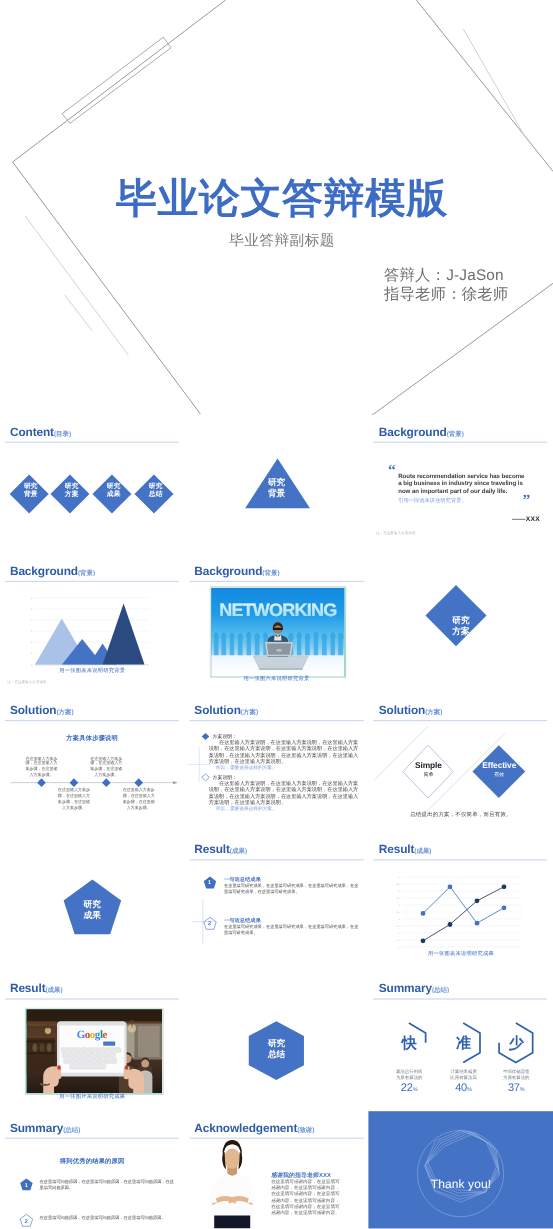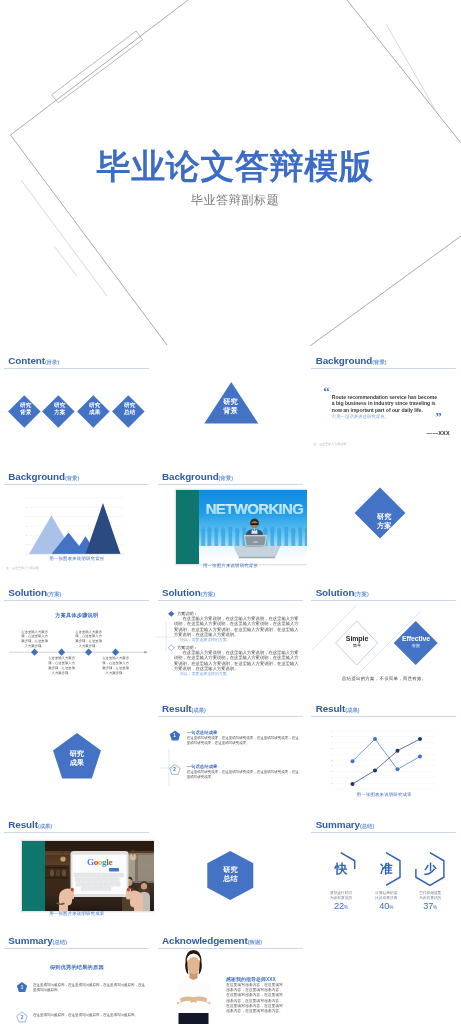--- a/index.html
+++ b/index.html
@@ -44,22 +44,22 @@
   
   .qmark{position:absolute;color:#4472c4;font-weight:bold;font-family:"Liberation Serif",serif;}
   .qm-open{left:16px;top:41px;font-size:13px;line-height:10px;}
   .qm-close{left:128px;top:66px;font-size:13px;line-height:10px;}
   .qtext{position:absolute;left:24.5px;top:48px;width:108px;font-size:5.1px;line-height:6.3px;
          color:#3b3b3b;letter-spacing:-0.04px;font-weight:600;}
   .qtext-cn{position:absolute;left:24.5px;top:68px;width:110px;font-size:4.4px;color:#7aa0de;line-height:6px;}
   .qauthor{position:absolute;right:11px;top:84px;font-size:5.6px;color:#2f2f2f;font-weight:600;letter-spacing:0.2px;}
 
   .chart{position:absolute;left:0;top:0;width:153.67px;height:116px;}
-  .photo-frame{position:absolute;background:#0f766e;border:0.8px solid #e3e3e3;
-               box-shadow:0 0 1.2px rgba(0,0,0,0.18);box-sizing:content-box;overflow:hidden;padding-left:23px;}
+  .photo-frame{position:absolute;background:#14b8a6;border:0.8px solid #e3e3e3;
+               box-shadow:0 0 1.2px rgba(0,0,0,0.18);box-sizing:content-box;overflow:hidden;}
   .photo-frame svg{display:block}
   .big-dia{position:absolute;left:55px;top:33px;width:36px;height:36px;background:#4472c4;transform:rotate(45deg);}
 
   
   .tl-txt{position:absolute;font-size:3.35px;line-height:4.95px;color:#555;text-align:center;letter-spacing:0px;}
   
   .bl{position:absolute;left:20.3px;width:125px;}
   .bl-t{font-size:4.1px;color:#333;line-height:5.1px;padding-left:3.2px;}
   .bl-b{font-size:4.3px;color:#444;line-height:5.3px;text-indent:8.6px;}
   .bl-f{font-size:3.9px;color:#7aa0de;line-height:5.6px;padding-left:6px;}
@@ -111,20 +111,24 @@
         <path d="M461,236 L310,346"></path>
       </g>
       <g fill="none" stroke="#c9c9ce" stroke-width="0.7">
         <path d="M386,24 L437,113"></path>
         <path d="M21,180 L107,296"></path>
         <path d="M54,246 L77,276"></path>
       </g>
     </svg>
     <div class="t-main">毕业论文答辩模版</div>
     <div class="t-sub">毕业答辩副标题</div>
+    <div class="t-who">
+      <div>答辩人：J-JaSon</div>
+      <div>指导老师：徐老师</div>
+    </div>
   </div>
 
   <div class="s" style="left:0;top:346px">
     <div class="hd"><span>Content</span><small>(目录)</small></div>
     <div class="hdline"></div>
     <div class="dia-row">
       <div class="dia">
           <span><b>研</b><b>究</b><br><b>背</b><b>景</b></span>
         </div>
       <div class="dia">
@@ -585,20 +589,33 @@
         <path d="M56.2,74 q-11,-6.2 -19.5,-1.1 l0,4.2 q9,-5.1 19.5,1.3 Z" fill="#e2b68e"></path>
 
         <path d="M22.3,64 q-1.8,6.5 -0.4,12.2 l5,0 q-2.2,-6.5 -1.2,-12.6 Z" fill="#fcfcfc"></path>
         <path d="M56.9,64 q1.8,6.5 0.4,12.2 l-5,0 q2.2,-6.5 1.2,-12.6 Z" fill="#fcfcfc"></path>
       </g>
     </svg>
     <div class="ack-t">感谢我的指导老师XXX</div>
     <div class="ack-b">在这里填写感谢内容，在这里填写感谢内容，在这里填写感谢内容，在这里填写感谢内容，在这里填写感谢内容，在这里填写感谢内容，在这里填写感谢内容，在这里填写感谢内容，在这里填写感谢内容。</div>
   </div>
 
+  <div class="s" style="left:307.33px;top:926px;height:98px;background:#4472c4">
+    <svg class="chart" style="height:98px" viewBox="0 0 153.67 98">
+      <g fill="none" stroke="#a7c0e6" stroke-width="0.45" opacity="0.85">
+        <circle cx="76.8" cy="52" r="36"></circle>
+        <polygon points="76.80,16.00 97.95,24.76 106.71,45.91 97.95,67.06 76.80,75.82 55.65,67.06 46.89,45.91 55.65,24.76"></polygon>
+        <polygon points="79.93,16.14 100.38,26.49 107.71,47.50 97.76,67.42 76.30,73.38 55.32,65.94 47.12,45.26 57.96,25.79"></polygon>
+        <polygon points="82.96,16.56 102.64,28.32 108.45,49.06 97.22,67.58 75.66,70.85 55.07,62.64 47.63,44.62 59.89,26.83"></polygon>
+        <polygon points="85.85,17.25 104.70,30.24 108.93,51.36 96.40,67.45 74.91,68.21 55.03,59.23 48.49,43.58 61.89,27.95"></polygon>
+        <polygon points="88.58,18.21 106.55,32.26 109.14,53.64 95.29,67.03 74.09,65.42 55.23,55.76 49.72,42.55 63.98,29.10"></polygon>
+      </g>
+    </svg>
+    <div class="thx">Thank you!</div>
+  </div>
 
   <div class="wm">
     <svg class="wm-logo" viewBox="0 0 170 42">
       <g fill="none" stroke="#ffffff" stroke-width="2.4" opacity="0.92">
         <path d="M8,6 L8,36 M8,6 L22,6 L22,36 L8,36 M15,6 L15,36"></path>
         <path d="M34,6 L50,6 M42,6 L42,14 M32,14 L52,14 M32,14 L32,36 L52,36 L52,14 M38,20 L46,20 M38,27 L46,27"></path>
         <path d="M62,8 L88,8 M75,8 L75,16 M62,16 L88,16 M66,22 L84,22 M75,16 L75,34 M62,34 L88,34"></path>
         <path d="M100,6 L100,36 L134,36 L134,6 Z M100,18 L134,18 M117,6 L117,36"></path>
       </g>
     </svg>

